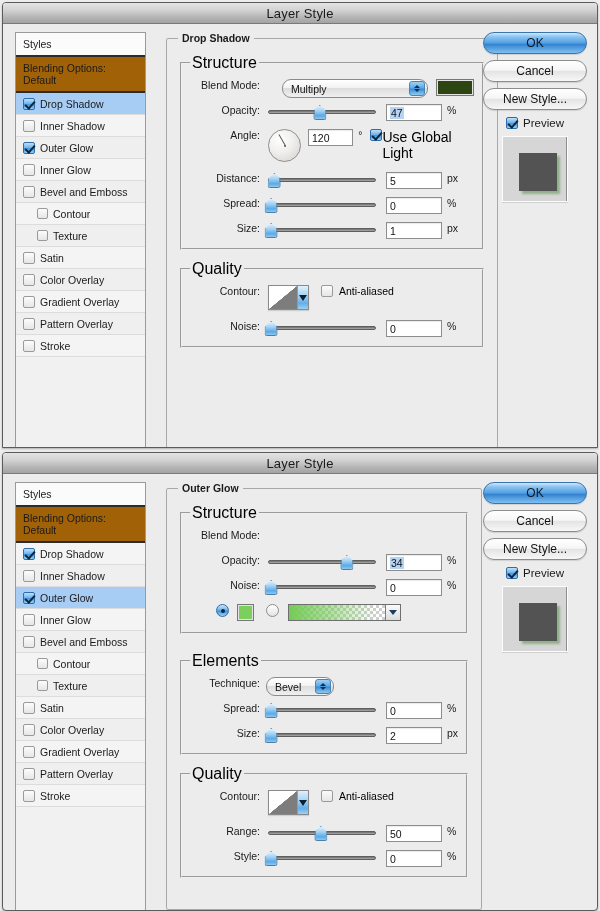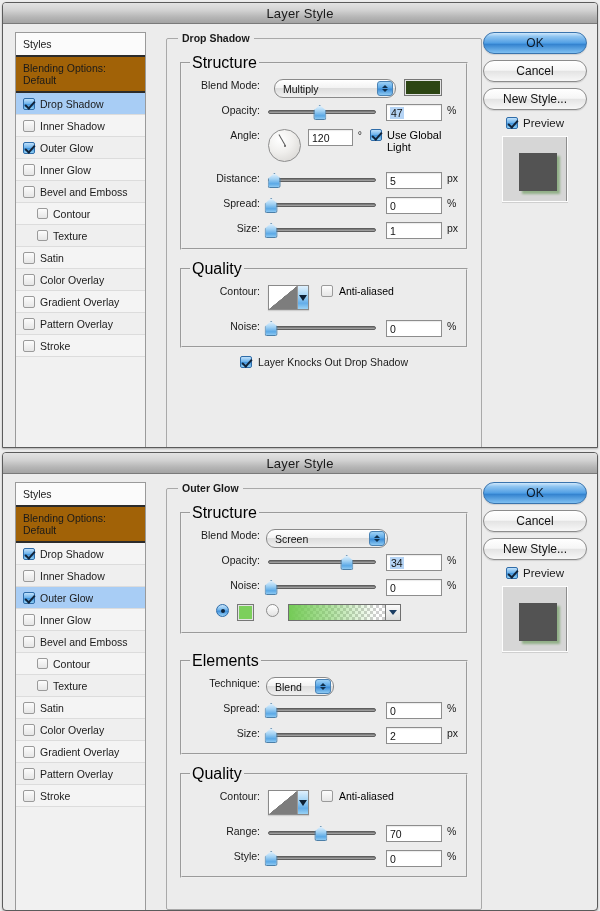--- a/index.html
+++ b/index.html
@@ -440,21 +440,21 @@
 
       <div class="panel" style="height:424px">
         <fieldset class="group" style="height:424px">
           <legend>Drop Shadow</legend>
 
           <fieldset class="sub">
             <legend>Structure</legend>
 
             <div class="row">
               <span class="lbl w70">Blend Mode:</span>
-              <div class="sel-box" style="width:122px;margin-left:14px">
+              <div class="sel-box" style="width:146px;margin-left:22px">
                 <span>Multiply</span>
                 <span class="arrows">
                     <i class="up"></i>
                     <i class="dn"></i>
                   </span>
               </div>
               <div class="swatch dark" style="margin-left:8px;background:#2c4513"></div>
             </div>
 
             <div class="row">
@@ -473,21 +473,21 @@
               <span class="lbl w70">Angle:</span>
               <div class="dial" style="margin-left:8px">
                 <div class="needle"></div>
                 <div class="hub"></div>
               </div>
               <div class="num" style="width:50px;margin-left:7px">
                 <span>120</span>
               </div>
               <span class="unit">°</span>
               <span class="cb on" style="margin-left:8px"></span>
-              <span style="font-size:11px;margin-left:5px">Use Global Light</span>
+              <span style="font-size:14px;">Use Global Light</span>
             </div>
 
             <div class="row">
               <span class="lbl w70">Distance:</span>
               <div class="slider" style="width:108px;margin-left:8px">
                 <div class="track"></div>
                 <div class="knob" style="left:5%"></div>
               </div>
               <div class="num w56" style="margin-left:10px">
                 <span>5</span>
@@ -541,24 +541,20 @@
                 <div class="track"></div>
                 <div class="knob" style="left:2%"></div>
               </div>
               <div class="num w56" style="margin-left:10px">
                 <span>0</span>
               </div>
               <span class="unit">%</span>
             </div>
           </fieldset>
 
-          <div class="knockout">
-            <span class="cb on"></span>
-            <span>Layer Knocks Out Drop Shadow</span>
-          </div>
         </fieldset>
       </div>
 
       <div class="buttons">
         <div class="btn primary">OK</div>
         <div class="btn">Cancel</div>
         <div class="btn">New Style...</div>
         <div class="preview-row">
           <span class="cb on"></span>
           <span>Preview</span>
@@ -636,27 +632,20 @@
 
       <div class="panel" style="height:428px">
         <fieldset class="group" style="height:428px">
           <legend>Outer Glow</legend>
 
           <fieldset class="sub">
             <legend>Structure</legend>
 
             <div class="row">
               <span class="lbl w70">Blend Mode:</span>
-              <div class="sel-box" style="width:122px;margin-left:6px">
-                <span>Screen</span>
-                <span class="arrows">
-                    <i class="up"></i>
-                    <i class="dn"></i>
-                  </span>
-              </div>
             </div>
 
             <div class="row">
               <span class="lbl w70">Opacity:</span>
               <div class="slider" style="width:108px;margin-left:8px">
                 <div class="track"></div>
                 <div class="knob" style="left:72%"></div>
               </div>
               <div class="num w56" style="margin-left:10px">
                 <span class="hl">34</span>
@@ -688,21 +677,21 @@
               </div>
             </div>
           </fieldset>
 
           <fieldset class="sub" style="margin-top:18px">
             <legend>Elements</legend>
 
             <div class="row">
               <span class="lbl w70">Technique:</span>
               <div class="sel-box" style="width:68px;margin-left:6px">
-                <span>Blend</span>
+                <span>Bevel</span>
                 <span class="arrows">
                     <i class="up"></i>
                     <i class="dn"></i>
                   </span>
               </div>
             </div>
 
             <div class="row">
               <span class="lbl w70">Spread:</span>
               <div class="slider" style="width:108px;margin-left:8px">
@@ -743,21 +732,21 @@
               <span style="font-size:10.5px;margin-left:6px">Anti-aliased</span>
             </div>
 
             <div class="row">
               <span class="lbl w70">Range:</span>
               <div class="slider" style="width:108px;margin-left:8px">
                 <div class="track"></div>
                 <div class="knob" style="left:48%"></div>
               </div>
               <div class="num w56" style="margin-left:10px">
-                <span>70</span>
+                <span>50</span>
               </div>
               <span class="unit">%</span>
             </div>
 
             <div class="row">
               <span class="lbl w70">Style:</span>
               <div class="slider" style="width:108px;margin-left:8px">
                 <div class="track"></div>
                 <div class="knob" style="left:2%"></div>
               </div>

